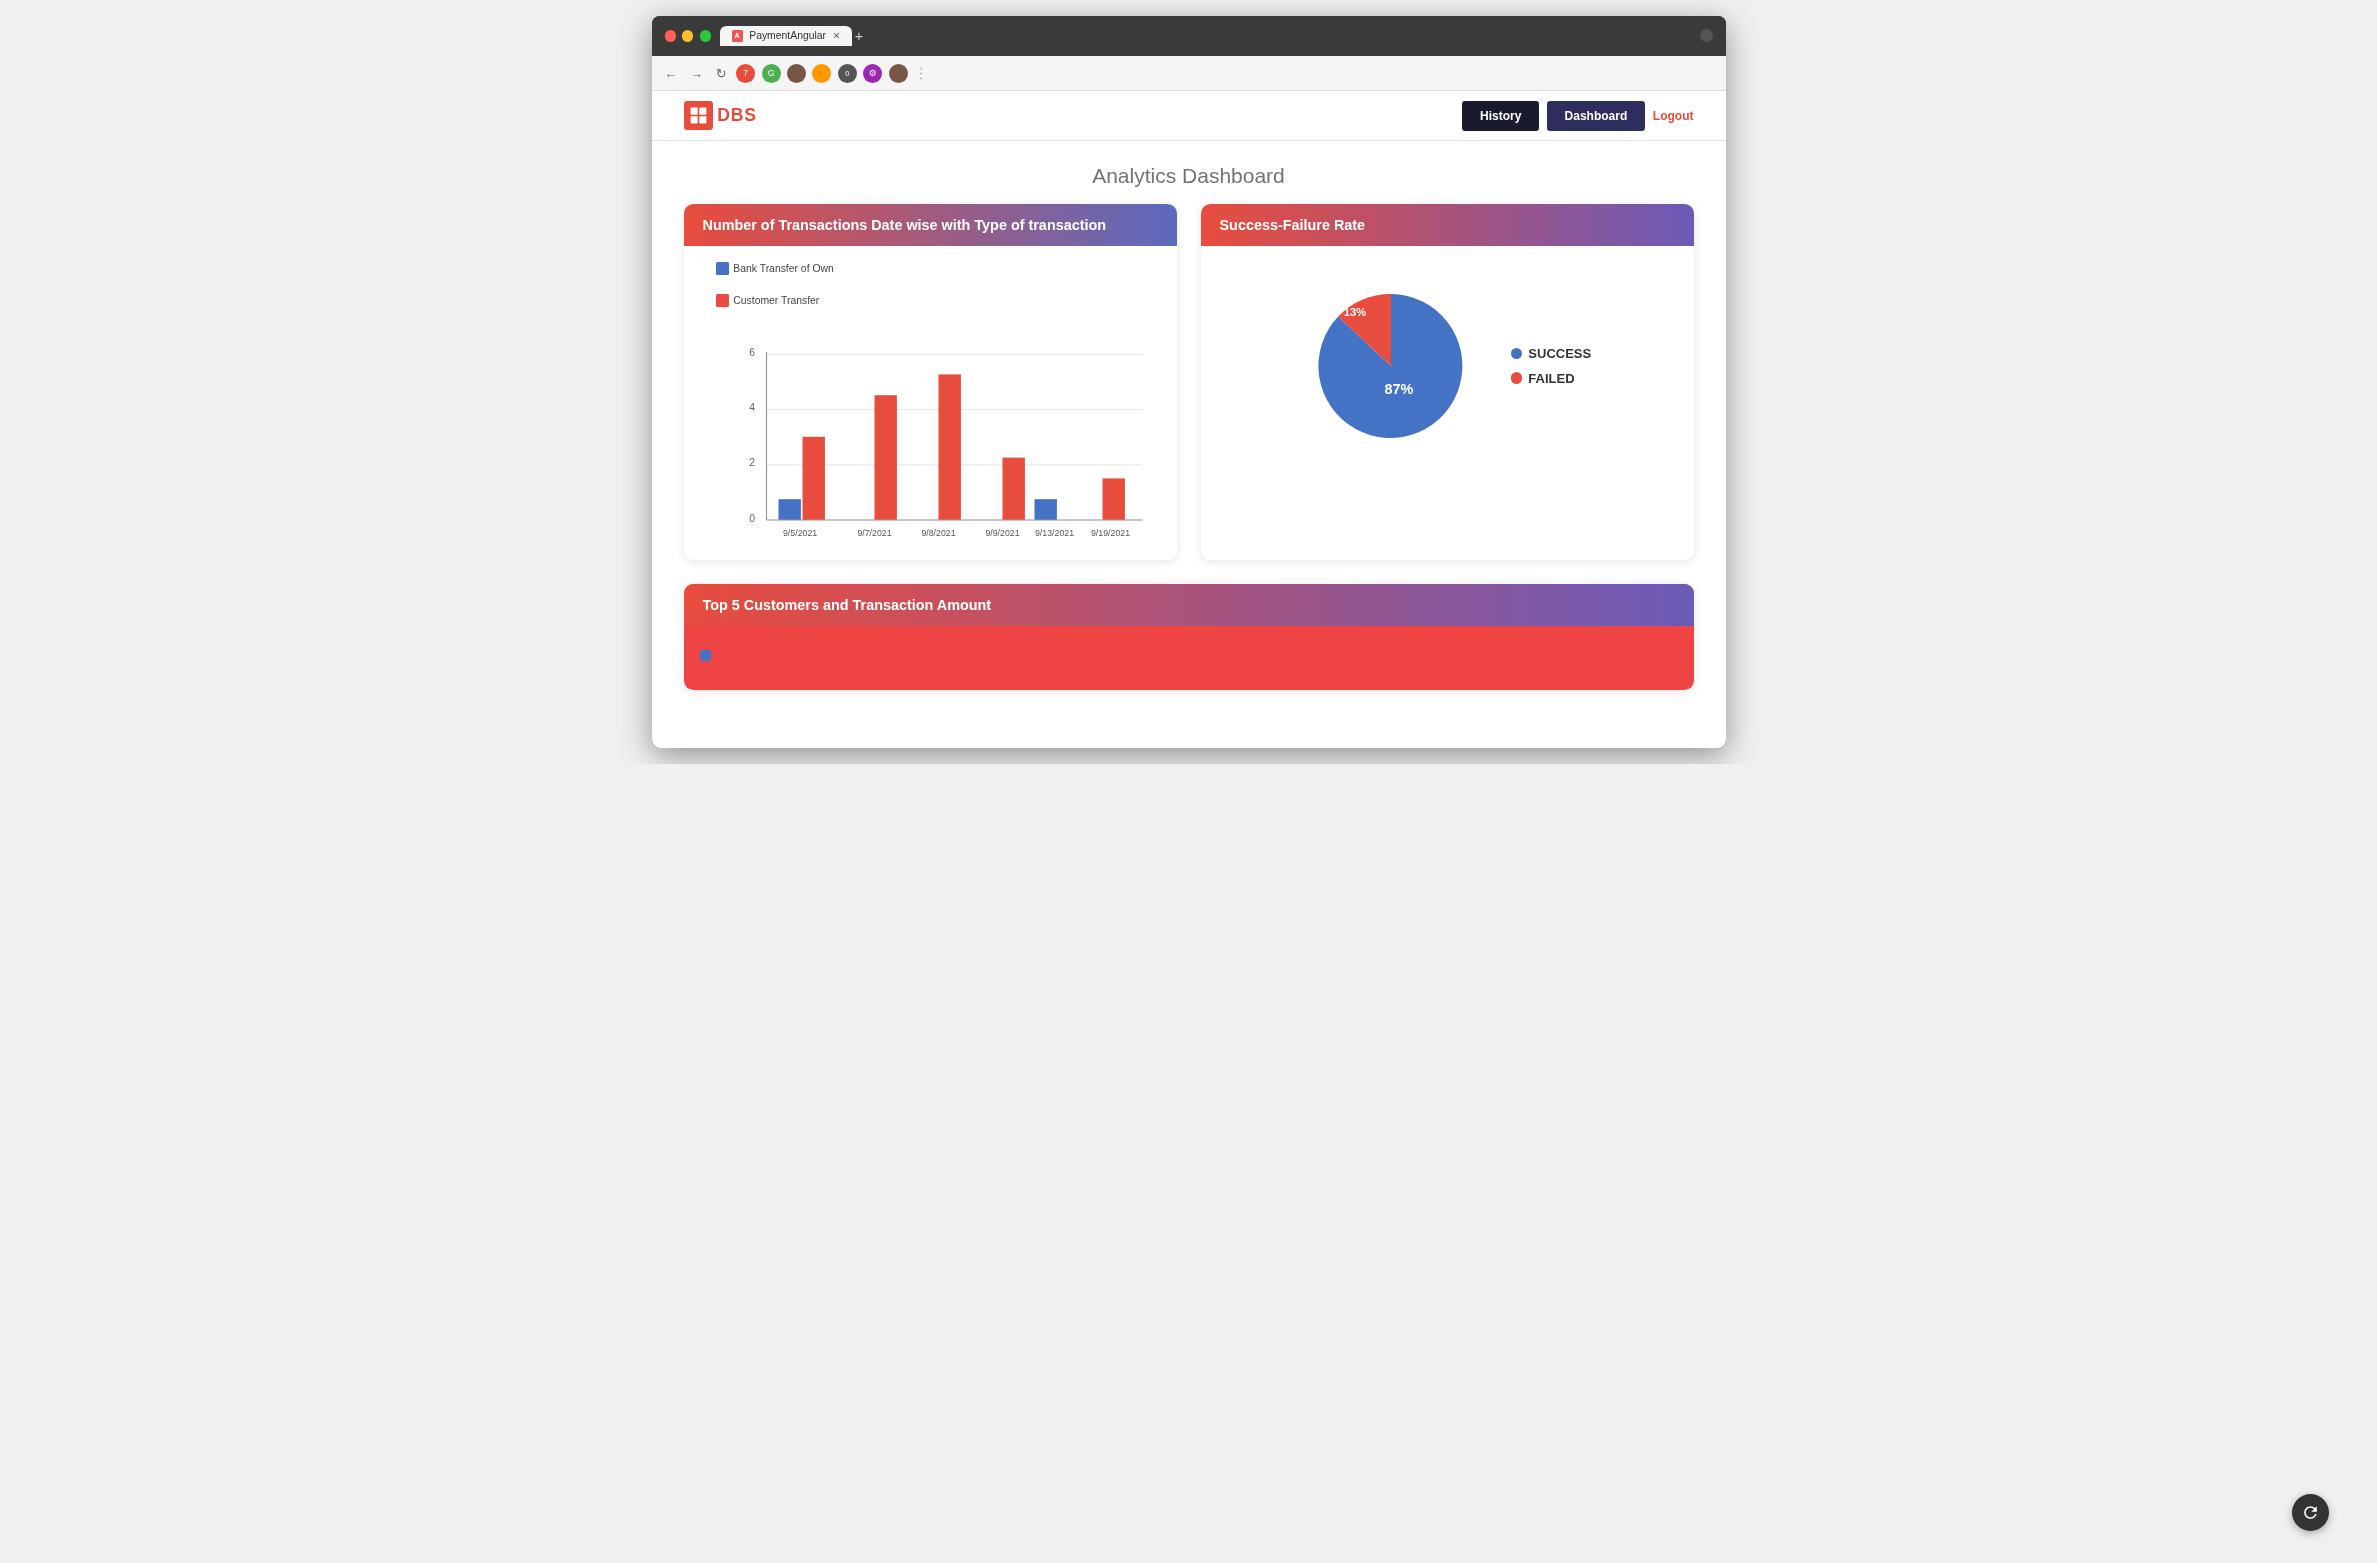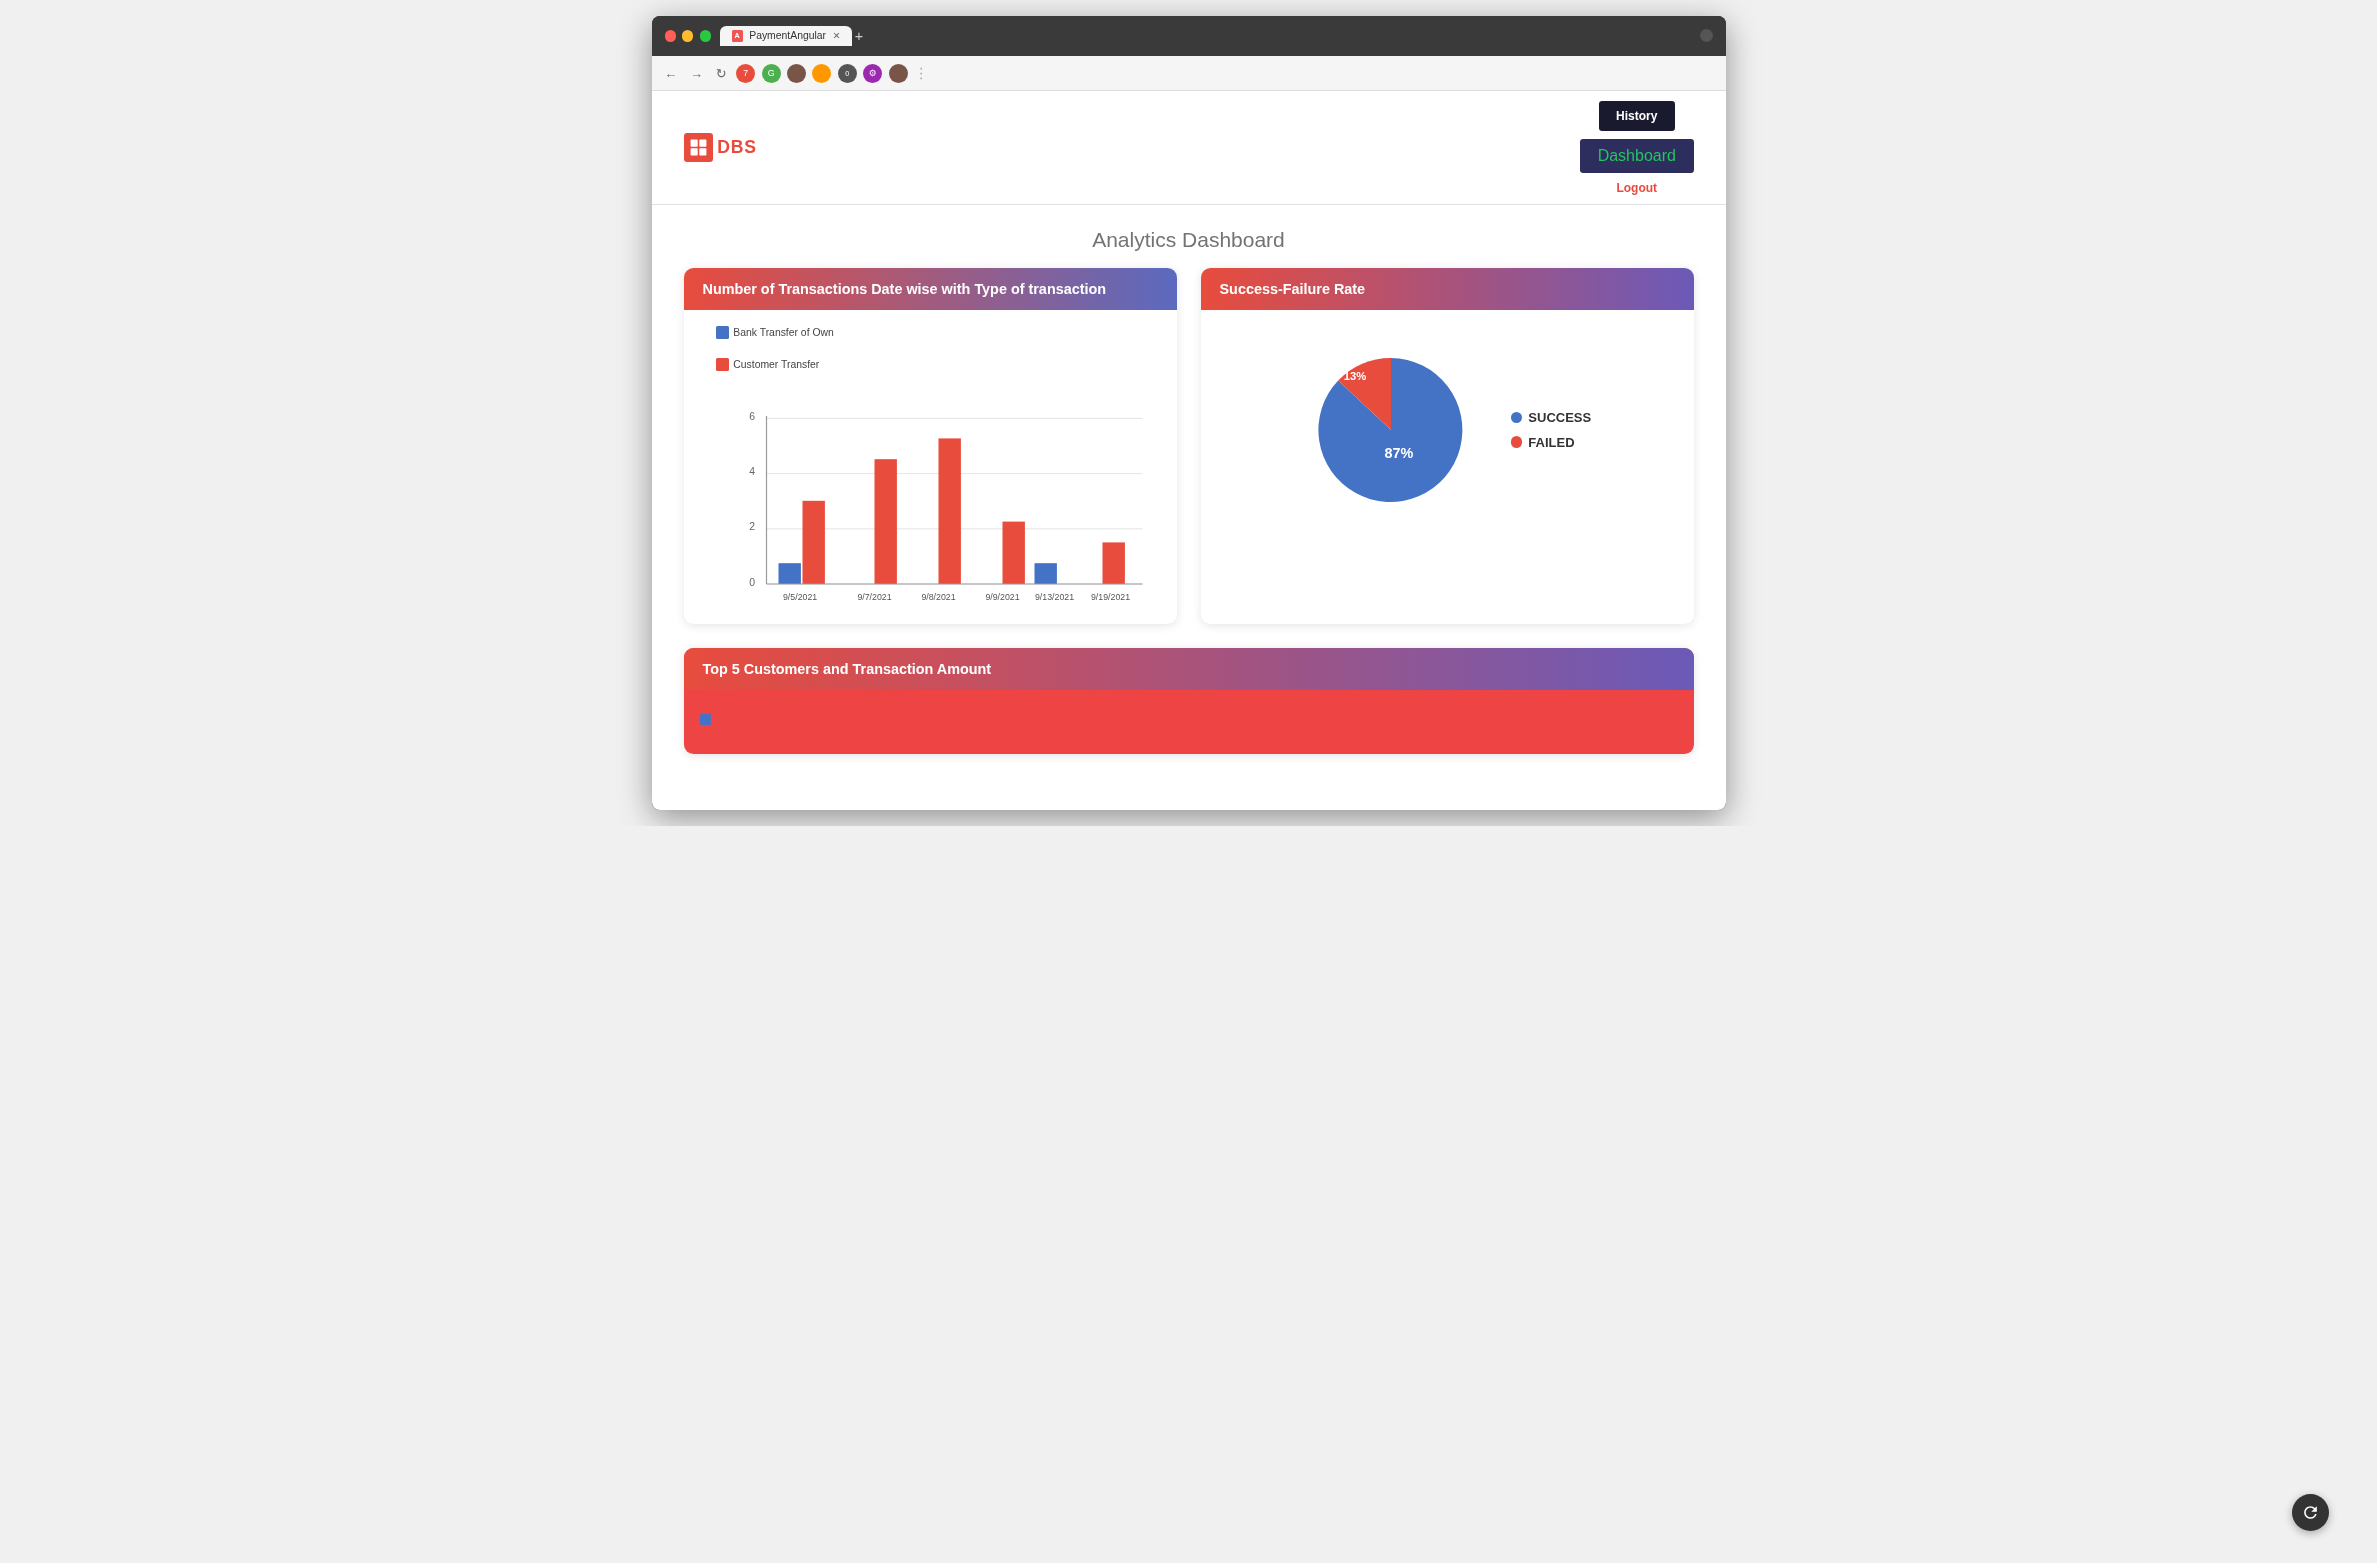--- a/index.html
+++ b/index.html
@@ -25,23 +25,23 @@
     .toolbar-icons { display: flex; align-items: center; gap: 6.4px; }
     .toolbar-icon { width: 19px; height: 19px; border-radius: 50%; background: #ccc; display: flex; align-items: center; justify-content: center; font-size: 8.8px; color: white; }
 
     
     .app { background: white; min-height: 657px; }
     .app-header { background: white; border-bottom: 0.8px solid #e0e0e0; padding: 9.6px 32px; display: flex; align-items: center; justify-content: space-between; }
     .logo { display: flex; align-items: center; gap: 4.8px; }
     .logo-icon { width: 29px; height: 29px; background: #e84c3d; border-radius: 3.2px; display: flex; align-items: center; justify-content: center; }
     .logo-icon svg { width: 19px; height: 19px; }
     .logo-text { font-size: 17.6px; font-weight: 700; color: #e84c3d; letter-spacing: 0.8px; }
-    .nav-buttons { display: flex; align-items: center; gap: 8px; flex-direction: column; }
+    .nav-buttons { display: flex; align-items: center; gap: 8px; }
     .btn-history { background: #1a1a2e; color: white; border: none; padding: 8px 17.6px; border-radius: 3.2px; font-size: 12px; font-weight: 600; cursor: pointer; }
-    .btn-dashboard { background: #2d2d5e; color: #22c55e; border: none; padding: 8px 17.6px; border-radius: 3.2px; font-size: 16px; font-weight: 400; cursor: pointer; }
+    .btn-dashboard { background: #2d2d5e; color: #ffffff; border: none; padding: 8px 17.6px; border-radius: 3.2px; font-size: 12px; font-weight: 700; cursor: pointer; }
     .btn-logout { background: none; border: none; color: #e84c3d; font-size: 12px; font-weight: 600; cursor: pointer; }
 
     .page-title { text-align: center; font-size: 21px; font-weight: 500; color: #737373; padding: 22.4px 0 16px; }
 
     .dashboard-content { padding: 0 32px 32px; }
 
     .charts-row { display: grid; grid-template-columns: 1fr 1fr; gap: 24px; margin-bottom: 24px; }
 
     .chart-card { background: white; border-radius: 9.6px; box-shadow: 0 1.6px 9.6px rgba(0,0,0,0.1); overflow: hidden; }
     .chart-header { padding: 13px 19px; font-size: 14.4px; font-weight: 700; color: white; }

